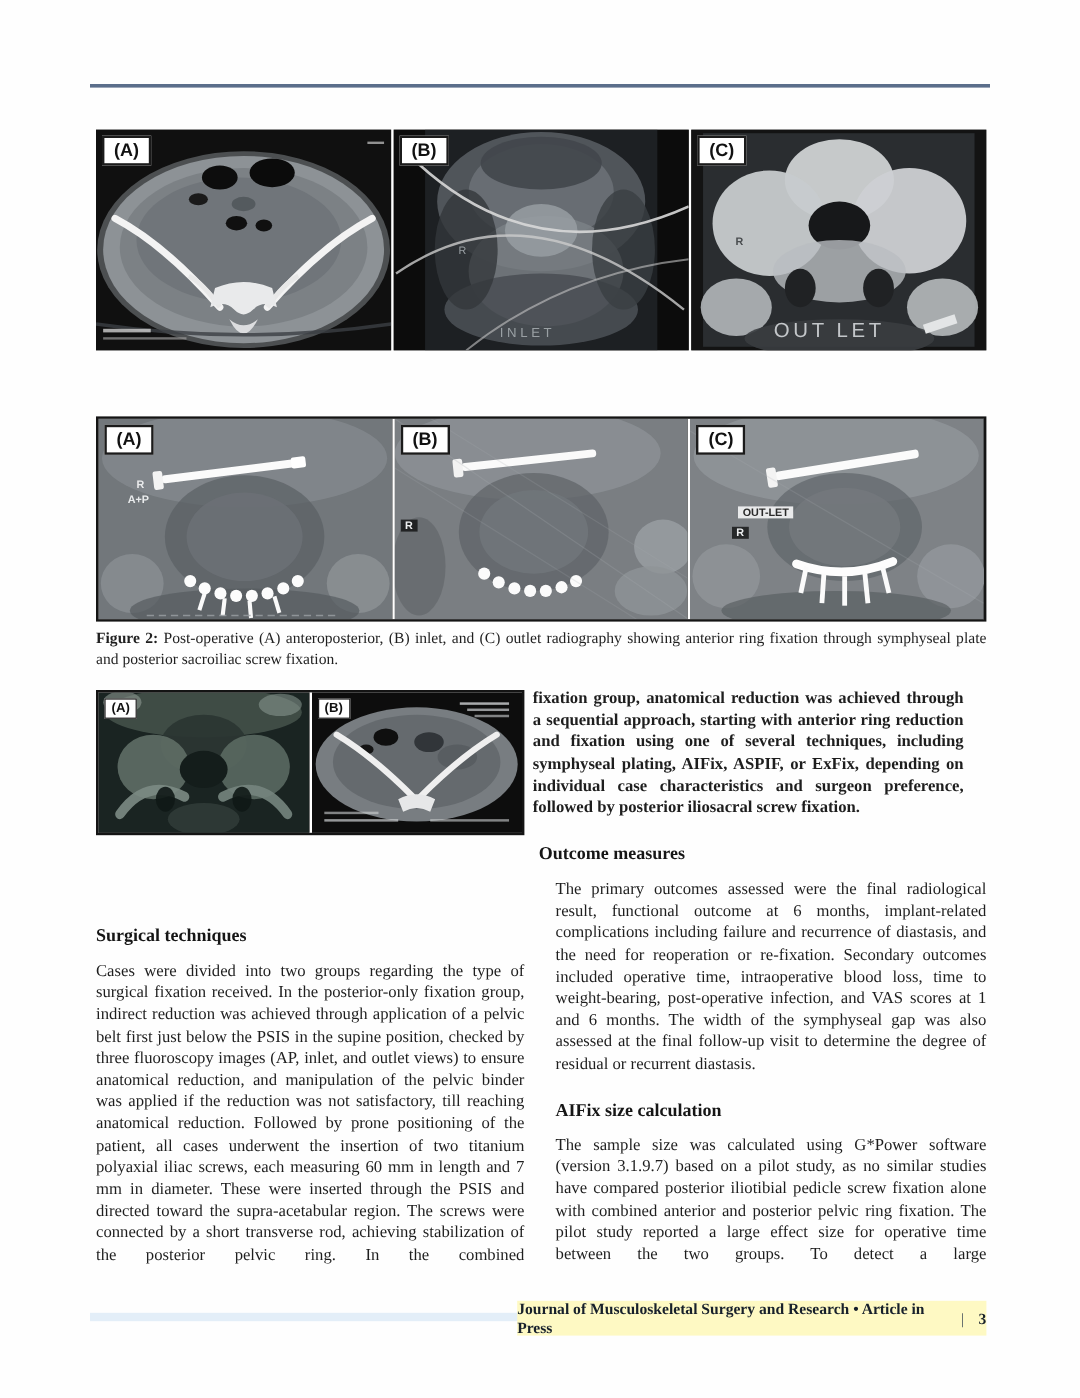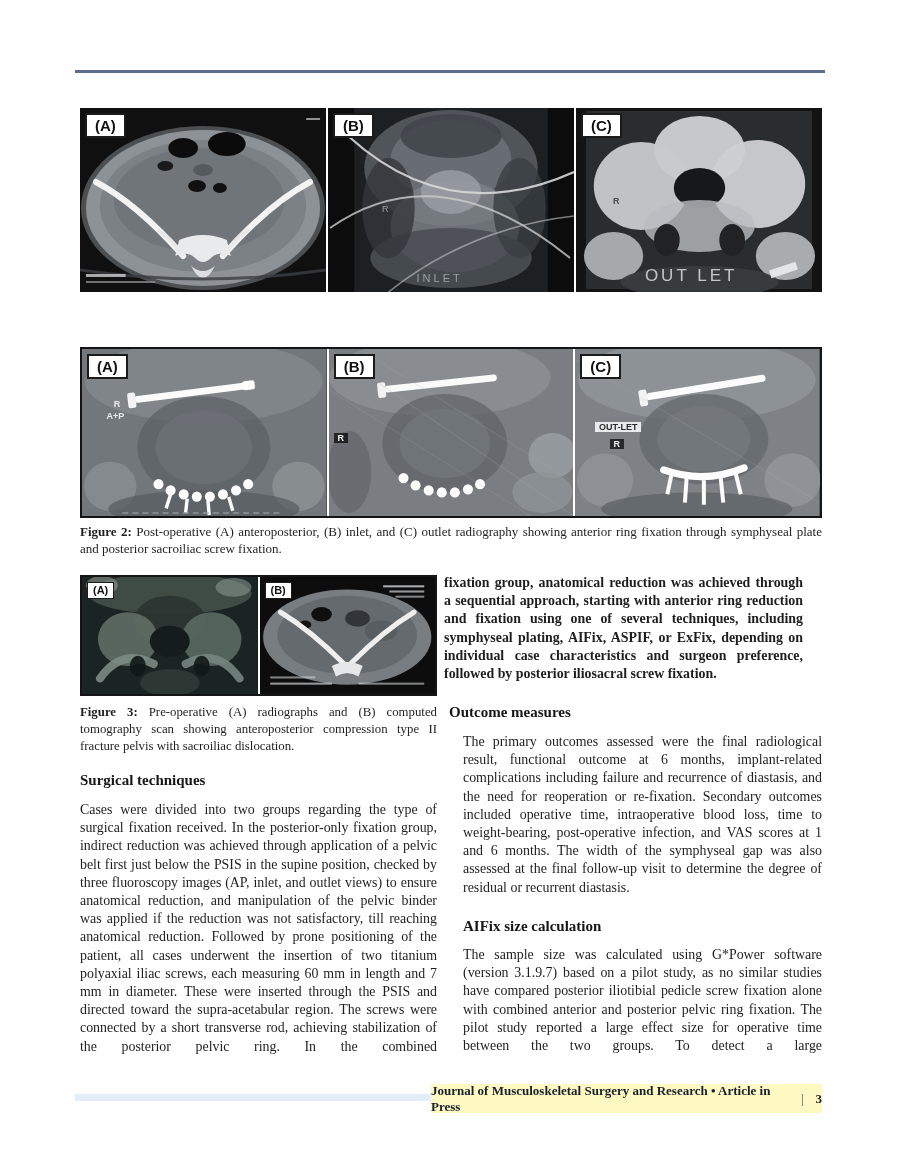--- a/index.html
+++ b/index.html
@@ -30,21 +30,21 @@
     position:absolute; top:5px; left:5px; background:#ffffff; border:2px solid #1b1b1b;
     padding:0 8px; font-family:"Liberation Sans", sans-serif; font-weight:bold;
     font-size:15px; line-height:21px; color:#111; z-index:3;
   }
   .panel-label.small { font-size:11px; line-height:15px; padding:0 5px; border-width:1.5px; }
   .annot {
     position:absolute; z-index:2; font-family:"Liberation Sans", sans-serif;
     font-weight:bold; color:#d6d9db;
   }
   .annot.dim { color:#9aa0a4; font-weight:normal; }
-  .annot.boxed-light { background:#e9eaeb; color:#2a2a2a; padding:0 4px; }
+  .annot.boxed-light { background:#e9eaeb; color:#2a2a2a; padding:0 4px;margin-left:20px; }
   .annot.boxed-dark { background:rgba(10,10,10,.75); color:#eceeef; padding:0 4px; }
 
   
   .caption {
     position:absolute; left:80px; width:742px; font-size:13px; line-height:17.4px;
     text-align:justify; color:#1f1f1f;
   }
   .cap1 { top:296px; } .cap2 { top:523px; }
   .cap3 { left:80px; top:704px; width:357px; font-size:12.8px; line-height:16.9px; }
   .cap-label { font-weight:bold; }
@@ -273,21 +273,20 @@
         <rect x="120" y="8" width="40" height="2" fill="#cfd2d4" opacity=".8"></rect>
         <rect x="126" y="13" width="34" height="2" fill="#cfd2d4" opacity=".7"></rect>
         <rect x="132" y="18" width="28" height="2" fill="#cfd2d4" opacity=".6"></rect>
         <rect x="10" y="96" width="44" height="2" fill="#cfd2d4" opacity=".6"></rect>
         <rect x="10" y="102" width="60" height="2" fill="#cfd2d4" opacity=".7"></rect>
         <rect x="96" y="102" width="64" height="2" fill="#cfd2d4" opacity=".6"></rect>
       </svg>
       <span class="panel-label small">(B)</span>
     </div>
   </div>
-  <p class="caption cap3"><span class="cap-label">Figure 3:</span> <span>Pre-operative (A) radiographs and (B) computed tomography scan showing anteroposterior compression type II fracture pelvis with sacroiliac dislocation.</span></p>
 
   <h2 class="heading h-surgical">Surgical techniques</h2>
   <p class="bodypara cont-last p-surgical">Cases were divided into two groups regarding the type of surgical fixation received. In the posterior-only fixation group, indirect reduction was achieved through application of a pelvic belt first just below the PSIS in the supine position, checked by three fluoroscopy images (AP, inlet, and outlet views) to ensure anatomical reduction, and manipulation of the pelvic binder was applied if the reduction was not satisfactory, till reaching anatomical reduction. Followed by prone positioning of the patient, all cases underwent the insertion of two titanium polyaxial iliac screws, each measuring 60 mm in length and 7 mm in diameter. These were inserted through the PSIS and directed toward the supra-acetabular region. The screws were connected by a short transverse rod, achieving stabilization of the posterior pelvic ring. In the combined</p>
 
   <p class="bodypara p-right-intro">fixation group, anatomical reduction was achieved through a sequential approach, starting with anterior ring reduction and fixation using one of several techniques, including symphyseal plating, AIFix, ASPIF, or ExFix, depending on individual case characteristics and surgeon preference, followed by posterior iliosacral screw fixation.</p>
   <h2 class="heading h-outcome">Outcome measures</h2>
   <p class="bodypara p-outcome">The primary outcomes assessed were the final radiological result, functional outcome at 6 months, implant-related complications including failure and recurrence of diastasis, and the need for reoperation or re-fixation. Secondary outcomes included operative time, intraoperative blood loss, time to weight-bearing, post-operative infection, and VAS scores at 1 and 6 months. The width of the symphyseal gap was also assessed at the final follow-up visit to determine the degree of residual or recurrent diastasis.</p>
   <h2 class="heading h-sample">AIFix size calculation</h2>
   <p class="bodypara cont-last p-sample">The sample size was calculated using G*Power software (version 3.1.9.7) based on a pilot study, as no similar studies have compared posterior iliotibial pedicle screw fixation alone with combined anterior and posterior pelvic ring fixation. The pilot study reported a large effect size for operative time between the two groups. To detect a large</p>
 

